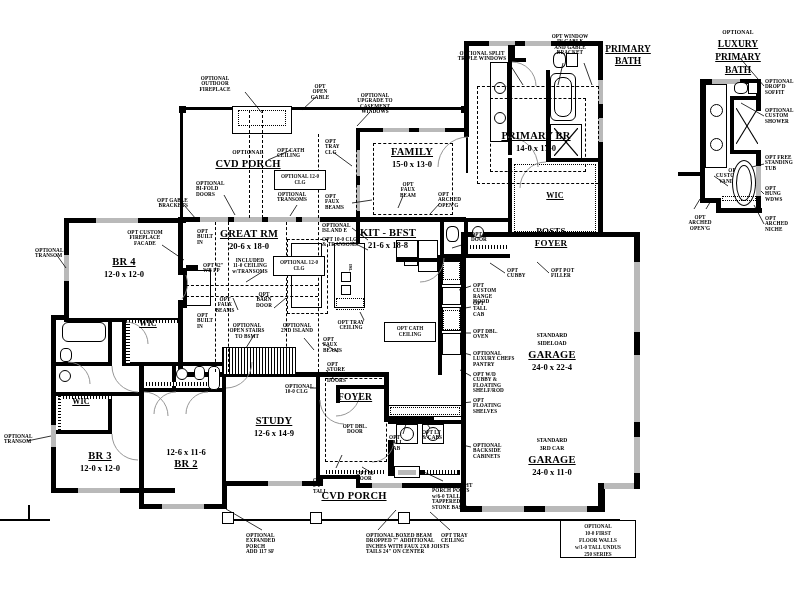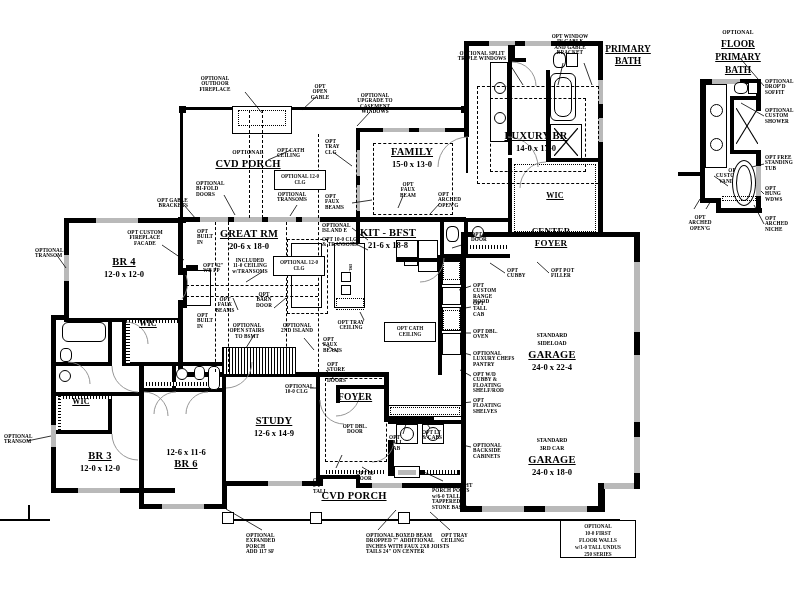--- a/index.html
+++ b/index.html
@@ -299,54 +299,54 @@
 
   <div class="t room ctr" style="left:249px;top:228px;">GREAT RM</div>
   <div class="t dim ctr" style="left:249px;top:242px;">20-6 x 18-0</div>
 
   <div class="t room ctr" style="left:412px;top:146px;">FAMILY</div>
   <div class="t dim ctr" style="left:412px;top:160px;">15-0 x 13-0</div>
 
   <div class="t room ctr" style="left:388px;top:227px;">KIT - BFST</div>
   <div class="t dim ctr" style="left:388px;top:241px;">21-6 x 18-8</div>
 
-  <div class="t room ctr" style="left:536px;top:130px;">LUXURY BR</div>
+  <div class="t room ctr" style="left:536px;top:130px;">PRIMARY BR</div>
   <div class="t dim ctr" style="left:536px;top:144px;">14-0 x 17-0</div>
   <div class="t cap ctr" style="left:536px;top:160px;line-height:1.3;"></div>
 
-  <div class="t room ctr" style="left:551px;top:227px;font-size:9px;">CENTER</div>
+  <div class="t room ctr" style="left:551px;top:227px;font-size:9px;">POSTS</div>
   <div class="t room ctr" style="left:551px;top:239px;font-size:9px;">FOYER</div>
 
   <div class="t roomsm ctr" style="left:555px;top:192px;">WIC</div>
 
   <div class="t room ctr" style="left:124px;top:256px;">BR 4</div>
   <div class="t dim ctr" style="left:124px;top:270px;">12-0 x 12-0</div>
 
   <div class="t room ctr" style="left:100px;top:450px;">BR 3</div>
   <div class="t dim ctr" style="left:100px;top:464px;">12-0 x 12-0</div>
 
-  <div class="t room ctr" style="left:186px;top:458px;">BR 6</div>
+  <div class="t room ctr" style="left:186px;top:458px;">BR 2</div>
   <div class="t dim ctr" style="left:186px;top:448px;">12-6 x 11-6</div>
 
   <div class="t room ctr" style="left:274px;top:415px;">STUDY</div>
   <div class="t dim ctr" style="left:274px;top:429px;">12-6 x 14-9</div>
 
   <div class="t room ctr" style="left:355px;top:393px;font-size:9.5px;">FOYER</div>
 
   <div class="t room ctr" style="left:354px;top:490px;">CVD PORCH</div>
 
   <div class="t hdrsm ctr" style="left:552px;top:333px;">STANDARD</div>
   <div class="t hdrsm ctr" style="left:552px;top:341px;">SIDELOAD</div>
   <div class="t room ctr" style="left:552px;top:349px;">GARAGE</div>
   <div class="t dim ctr" style="left:552px;top:363px;">24-0 x 22-4</div>
 
   <div class="t hdrsm ctr" style="left:552px;top:438px;">STANDARD</div>
   <div class="t hdrsm ctr" style="left:552px;top:446px;">3RD CAR</div>
   <div class="t room ctr" style="left:552px;top:454px;">GARAGE</div>
-  <div class="t dim ctr" style="left:552px;top:468px;">24-0 x 18-0</div>
+  <div class="t dim ctr" style="left:552px;top:468px;">24-0 x 11-0</div>
 
   <div class="t roomsm ctr" style="left:148px;top:320px;">WIC</div>
   <div class="t roomsm ctr" style="left:81px;top:398px;">WIC</div>
 
   <div class="t hdr ctr" style="left:628px;top:45px;">PRIMARY</div>
   <div class="t hdr ctr" style="left:628px;top:57px;">BATH</div>
 
   <div class="clgbox" style="left:274px;top:170px;width:52px;height:20px;">
     <span>OPTIONAL
 12-0 CLG</span>
@@ -579,21 +579,21 @@
       <path d="M764 164 L748 168"></path>
       <path d="M764 194 L750 180"></path>
       <path d="M764 224 L754 205"></path>
       <path d="M714 176 L728 186"></path>
       <path d="M706 209 L712 199"></path>
       <path d="M694 209 L700 199"></path>
     </g>
   </svg>
 
   <div class="t cap ctr" style="left:738px;top:30px;">OPTIONAL</div>
-  <div class="t hdr ctr" style="left:738px;top:40px;">FLOOR</div>
+  <div class="t hdr ctr" style="left:738px;top:40px;">LUXURY</div>
   <div class="t hdr ctr" style="left:738px;top:53px;">PRIMARY</div>
   <div class="t hdr ctr" style="left:738px;top:66px;">BATH</div>
 
   <div class="w" style="left:700px;top:79px;width:60px;height:5px;"></div>
   <div class="win" style="left:712px;top:79px;width:28px;height:5px;"></div>
   <div class="w" style="left:700px;top:79px;width:5px;height:123px;"></div>
   <div class="w" style="left:756px;top:79px;width:5px;height:32px;"></div>
   <div class="w" style="left:730px;top:96px;width:30px;height:4px;"></div>
   <div class="w" style="left:730px;top:96px;width:4px;height:58px;"></div>
   <div class="w" style="left:730px;top:150px;width:30px;height:4px;"></div>

